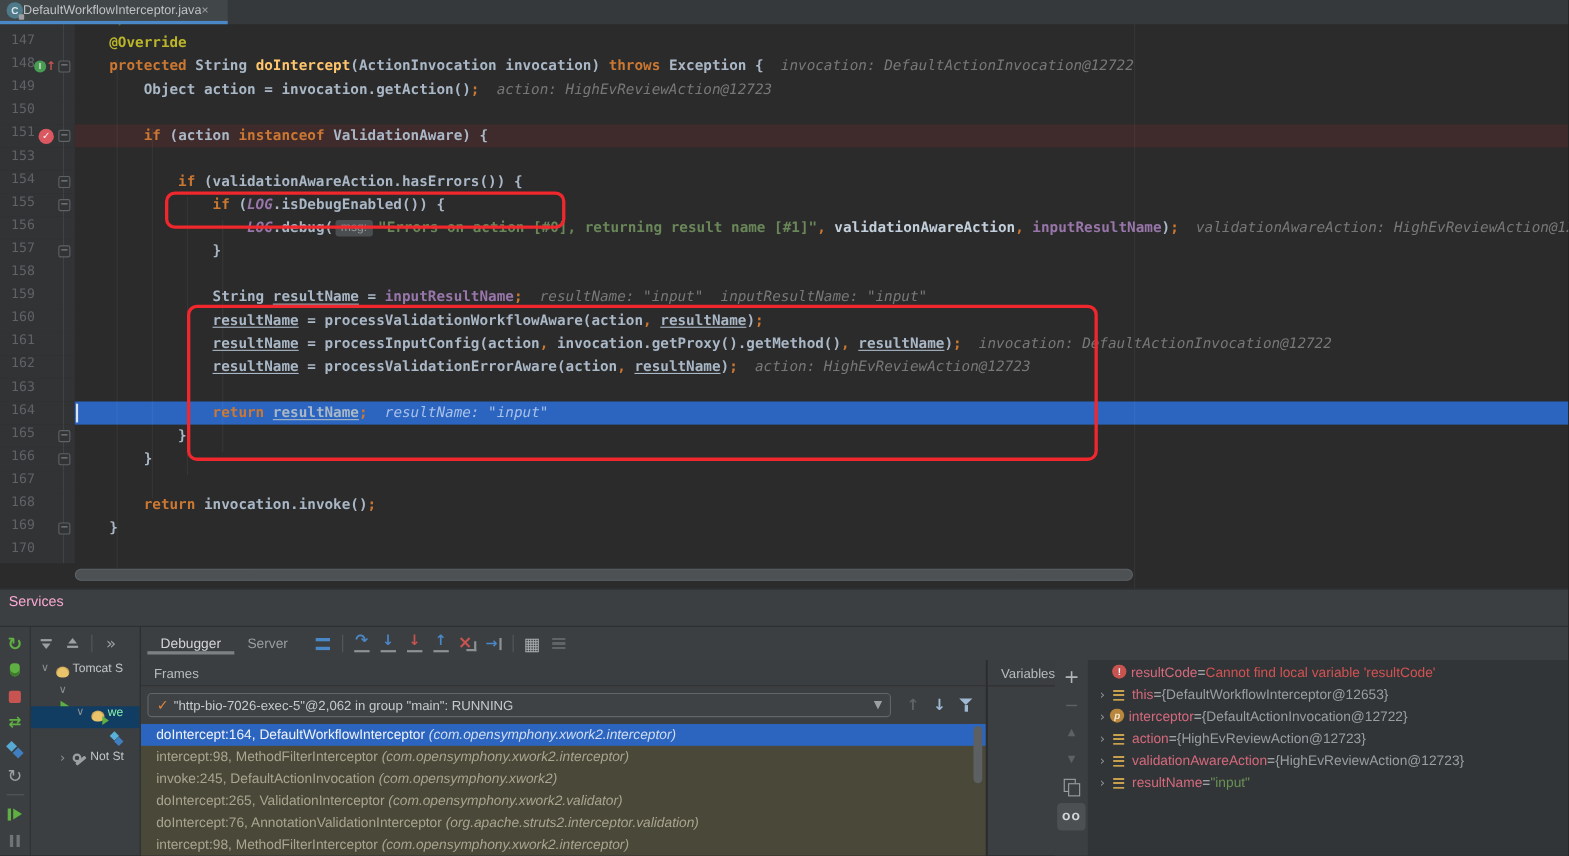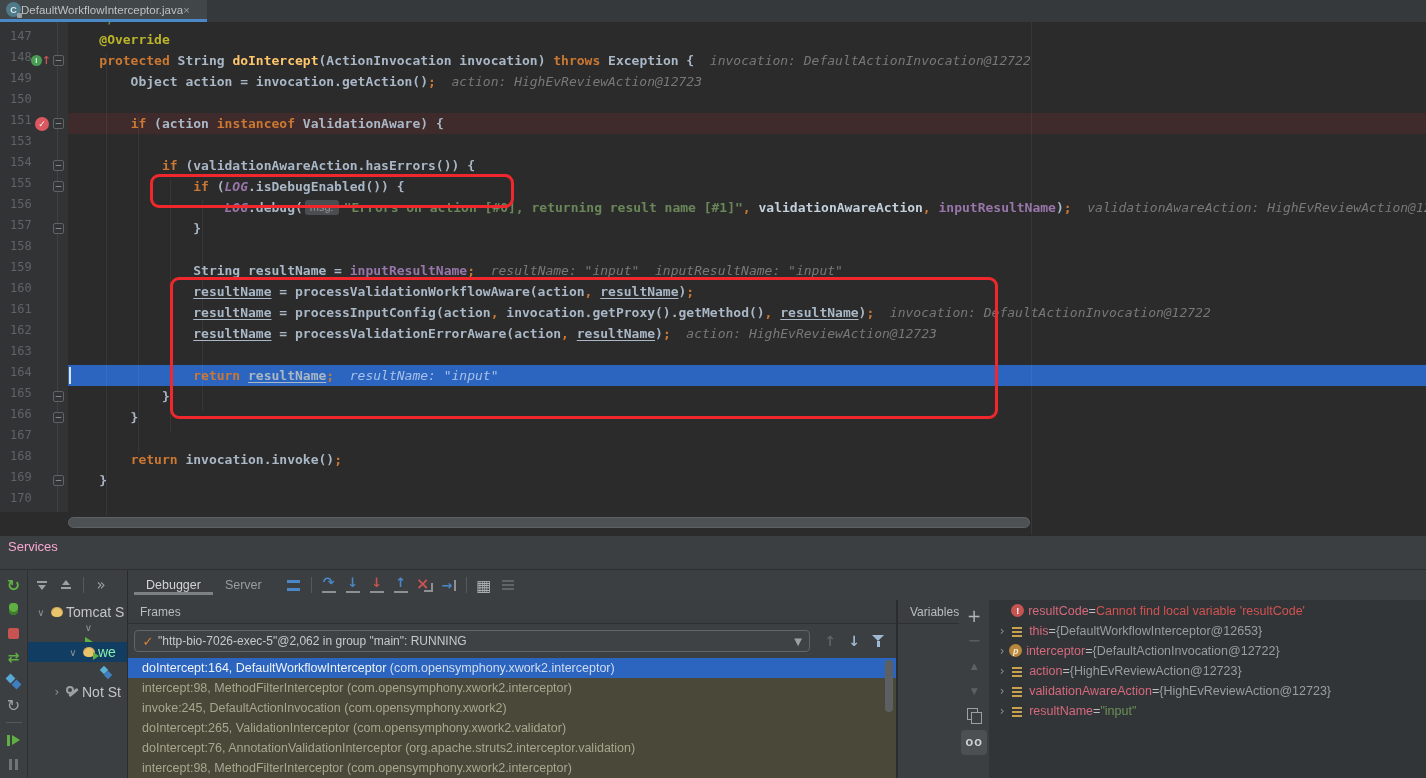--- a/index.html
+++ b/index.html
@@ -54,38 +54,38 @@
         background:#4d5154;border:1px solid #5e6265;z-index:30;box-sizing:border-box}
 
   
   .services{position:absolute;left:0;top:535px;right:0;bottom:0;background:#3c3f41;border-top:1px solid #282b2c;box-sizing:border-box}
   .svc-title{height:34px;line-height:22px;padding-left:8px;color:#f9a8d4;font-size:13px;border-bottom:1px solid #2d2f30;box-sizing:border-box}
   .svc-body{display:flex;height:220px}
   .left-strip{width:28px;flex:none;border-right:1px solid #2e3133;display:flex;flex-direction:column;align-items:center;padding-top:3px;box-sizing:border-box}
   .svc-mid{width:99px;flex:none;display:flex;flex-direction:column;min-width:0}
   .tree-toolbar{height:30px;flex:none;display:flex;align-items:center;padding-left:2px}
   .svc-tree{flex:1;overflow:hidden;padding-top:2px}
-  .tree-row{height:20px;display:flex;align-items:center;white-space:nowrap;overflow:hidden;color:#c2c5c7;font-size:14px}
+  .tree-row{height:20px;display:flex;white-space:nowrap;overflow:hidden;color:#c2c5c7;font-size:11px}
   .tree-row.sel{background:#123d63}
   .tree-row .lbl.bold{font-weight:normal;color:#86efac}
   .svc-right{flex:1;display:flex;flex-direction:column;border-left:1px solid #2a2c2d;min-width:0}
   .dbg-bar{height:30px;flex:none;display:flex;align-items:center;padding-left:6px}
   .dbg-tab{padding:0 12px;height:27px;line-height:27px;font-size:12.5px;color:#9a9da0;border-bottom:3px solid transparent;box-sizing:border-box}
   .dbg-tab.active{color:#d2d4d6;border-bottom-color:#7d8184}
   .panels{flex:1;display:flex;min-height:0}
   .frames-panel{width:770px;flex:none;display:flex;flex-direction:column;border-right:2px solid #2a2c2d;box-sizing:border-box;min-width:0}
   .panel-hdr{height:24px;line-height:24px;flex:none;padding-left:12px;background:#3b3e40;border-bottom:1px solid #2e3031;color:#b9bdbf;font-size:12px;box-sizing:border-box}
   .thread-row{height:34px;flex:none;display:flex;align-items:center;background:#3c3f41;padding-left:6px}
   .combo{width:676px;height:22px;flex:none;background:#3f4244;border:1px solid #616567;border-radius:4px;
          display:flex;align-items:center;padding-left:5px;box-sizing:border-box;position:relative}
   .combo .txt{color:#c6cacd;font-size:12px;white-space:nowrap;overflow:hidden;margin-left:2px}
   .combo-caret{position:absolute;right:7px;color:#9da0a3;font-size:10px;font-family:"DejaVu Sans",sans-serif}
   .frames-list{flex:1;background:#494839;position:relative;overflow:hidden}
   .fr-row{height:20px;line-height:20px;padding-left:14px;font-size:12.5px;color:#a9a58f;white-space:nowrap;overflow:hidden}
-  .fr-row .fr-p{}
+  .fr-row .fr-p{font-style:italic}
   .fr-row.sel{background:#2b65c0;color:#eef2f7;width:calc(100% - 12px)}
   .fr-row.sel .fr-p{color:#cfdcf0}
   .fr-scroll{position:absolute;right:3px;top:2px;width:8px;height:52px;background:#5c6062;border-radius:4px}
   .vars-panel{flex:1;display:flex;flex-direction:row;min-width:0}
   .var-body{flex:1;display:flex;min-height:0}
   .watch-strip{width:30px;flex:none;background:#3c3f41;display:flex;flex-direction:column;align-items:center;padding-top:3px}
   .watch-strip .ic{height:25px}
   .vars-list{flex:1;background:#313537;padding-top:4px;overflow:hidden}
   .var-row{height:20px;display:flex;white-space:nowrap;overflow:hidden;font-size:12.5px;padding-left:6px}
   .vchev{width:16px;flex:none}

